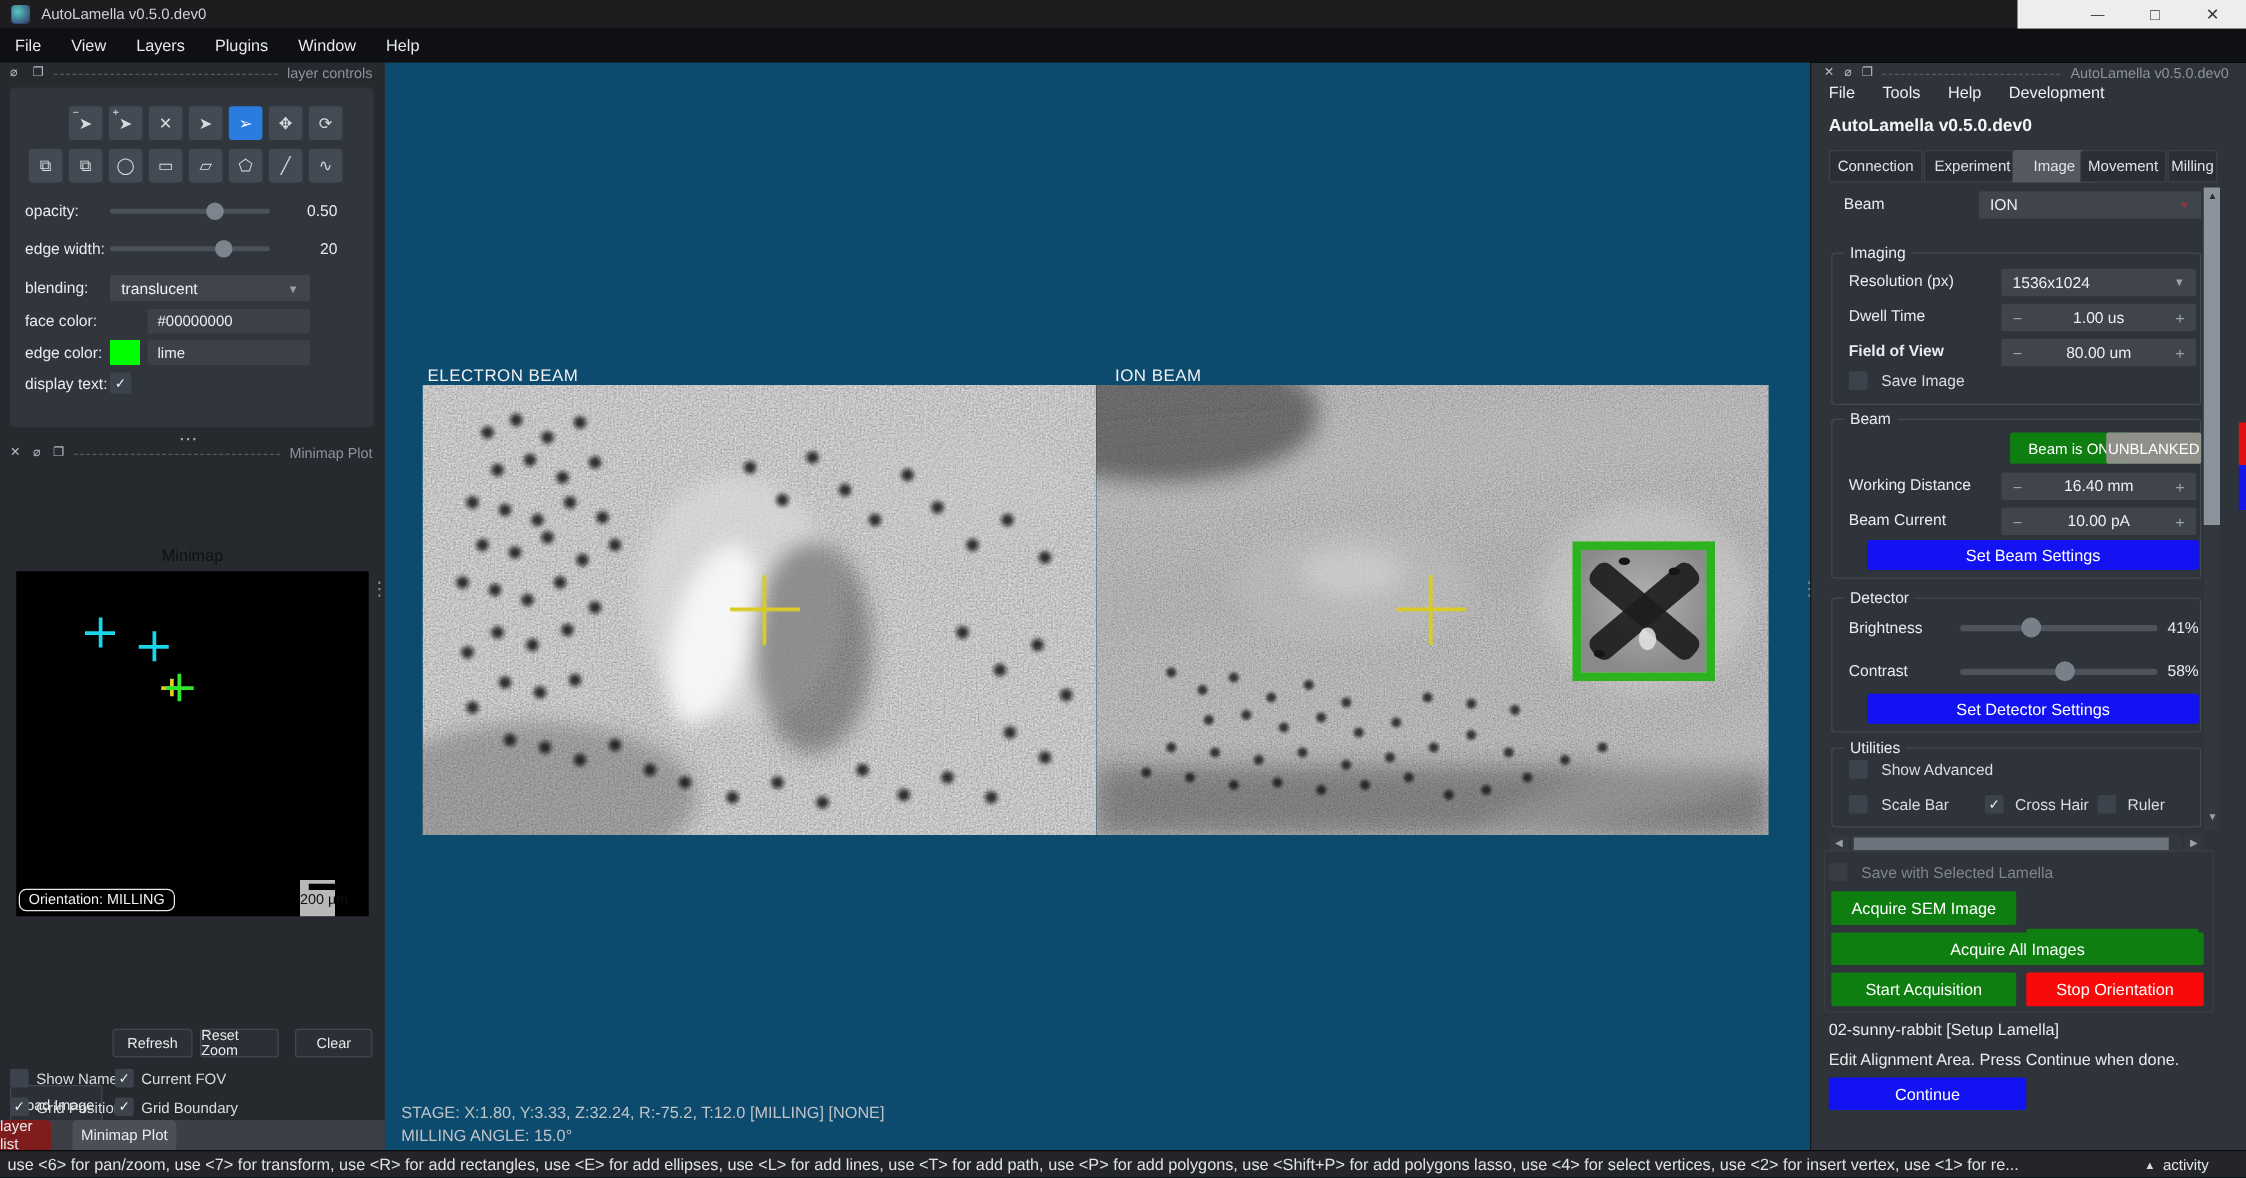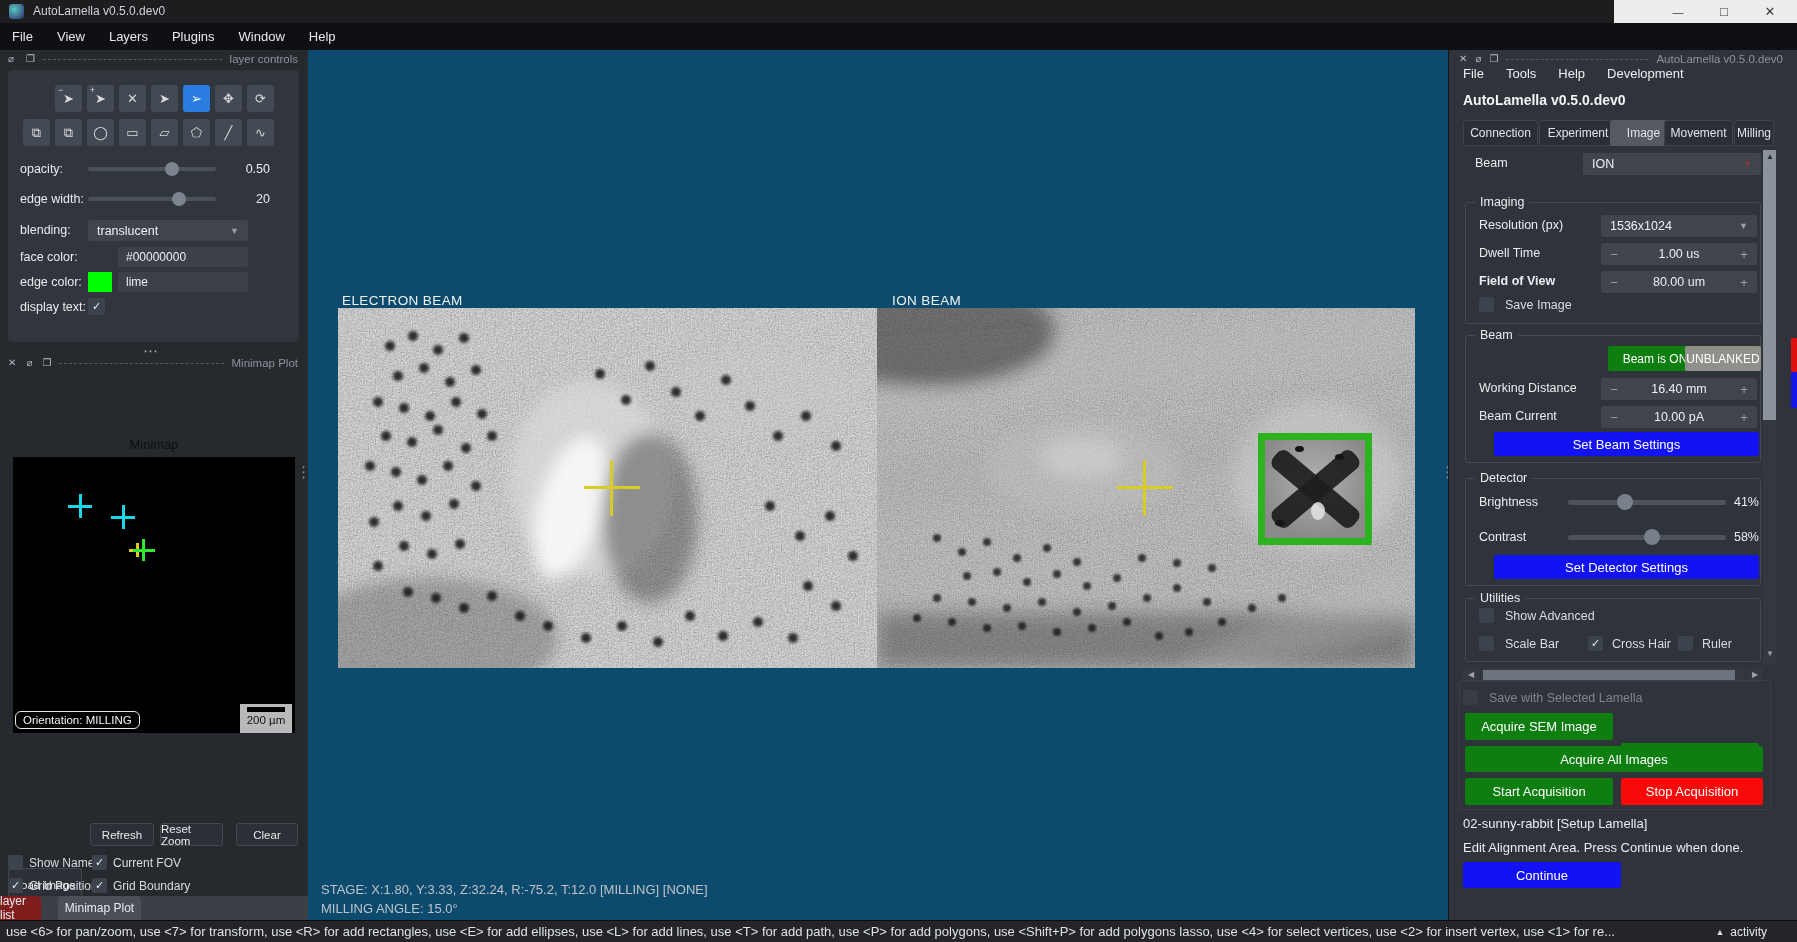--- a/index.html
+++ b/index.html
@@ -34,21 +34,21 @@
   .cblab{position:absolute;font-size:12px;color:#d9dce0;}
   .graybtn{position:absolute;background:#2c2f35;border:1px solid #43474e;border-radius:3px;color:#e8eaed;font-size:11.5px;display:flex;align-items:center;justify-content:center;box-sizing:border-box;}
   .tabstrip{position:absolute;left:0;top:846px;width:308px;height:24px;background:#3c4046;}
   .ltab{position:absolute;top:0;height:24px;border-radius:4px 4px 0 0;display:flex;align-items:center;justify-content:center;font-size:12px;color:#e8eaed;}
   
   .minimap{position:absolute;left:13px;top:407px;width:282px;height:276px;background:#000;}
   .cross{position:absolute;}
   .cross .h{position:absolute;height:3px;}
   .cross .v{position:absolute;width:3px;}
   .orient{position:absolute;left:2px;top:254px;border:1px solid #e8e8e8;border-radius:6px;background:#000;color:#f2f2f2;font-size:11.5px;padding:2px 7px;}
-  .sbar{position:absolute;left:227px;top:247px;width:52px;height:29px;background:#b9b9b9;color:#111;font-size:11.5px;text-align:center;}
+  .sbar{position:absolute;left:227px;top:247px;width:28px;height:29px;background:#b9b9b9;color:#111;font-size:11.5px;}
   .sbar .blk{position:absolute;left:7px;top:3px;width:38px;height:5px;background:#000;}
   .sbar .txt{position:absolute;left:0;top:10px;width:52px;}
   
   .semimg{position:absolute;top:258px;height:360px;overflow:hidden;}
   .beamlabel{position:absolute;color:#f2f2f2;font-size:13.5px;letter-spacing:.4px;}
   .chair .h{position:absolute;width:56px;height:3px;background:#d8cc25;}
   .chair .v{position:absolute;width:3px;height:56px;background:#d8cc25;}
   .alignbox{position:absolute;left:950px;top:383px;width:114px;height:112px;border:7px solid #2db31f;box-sizing:border-box;background:radial-gradient(circle at 50% 42%,#b2b2b2,#8a8a8a 75%);overflow:hidden;}
   .xbar{position:absolute;left:-2px;top:38px;width:105px;height:22px;background:#1d1d1d;border-radius:8px;opacity:.92;}
   .stagetxt{position:absolute;color:#bfc3c7;font-size:13px;white-space:nowrap;}
@@ -561,21 +561,21 @@
       <span class="sarrow" style="left:3px;top:500px;color:#9aa0a8;">▼</span>
     </div>
 
     <div class="grp" style="left:10px;top:630px;width:310px;height:128px;border-color:#3a3e45;"></div>
     <div class="cb dis" style="left:14px;top:640px;"></div>
     <div class="cblab" style="left:40px;top:641px;font-size:12.5px;color:#7f858d;">Save with Selected Lamella</div>
     <div class="cbtn green" style="left:16px;top:663px;width:148px;height:27px;">Acquire SEM Image</div>
     <div class="cbtn green" style="left:172px;top:663px;width:138px;height:27px;margin-top:30px;">Acquire FIB Image</div>
     <div class="cbtn green" style="left:16px;top:696px;width:298px;height:26px;">Acquire All Images</div>
     <div class="cbtn green" style="left:16px;top:728px;width:148px;height:27px;">Start Acquisition</div>
-    <div class="cbtn red" style="left:172px;top:728px;width:142px;height:27px;">Stop Acquisition</div>
+    <div class="cbtn red" style="left:172px;top:728px;width:142px;height:27px;">Stop Orientation</div>
 
     <div class="rlabel" style="left:14px;top:766px;font-size:13px;">02-sunny-rabbit [Setup Lamella]</div>
     <div class="rlabel" style="left:14px;top:790px;font-size:13px;">Edit Alignment Area. Press Continue when done.</div>
     <div class="cbtn blue" style="left:14px;top:812px;width:158px;height:26px;">Continue</div>
   </div>
 
   <div class="sliver" style="top:338px;height:34px;background:#e01010;"></div>
   <div class="sliver" style="top:372px;height:36px;background:#1616e8;"></div>
 
   <div class="statusbar">

